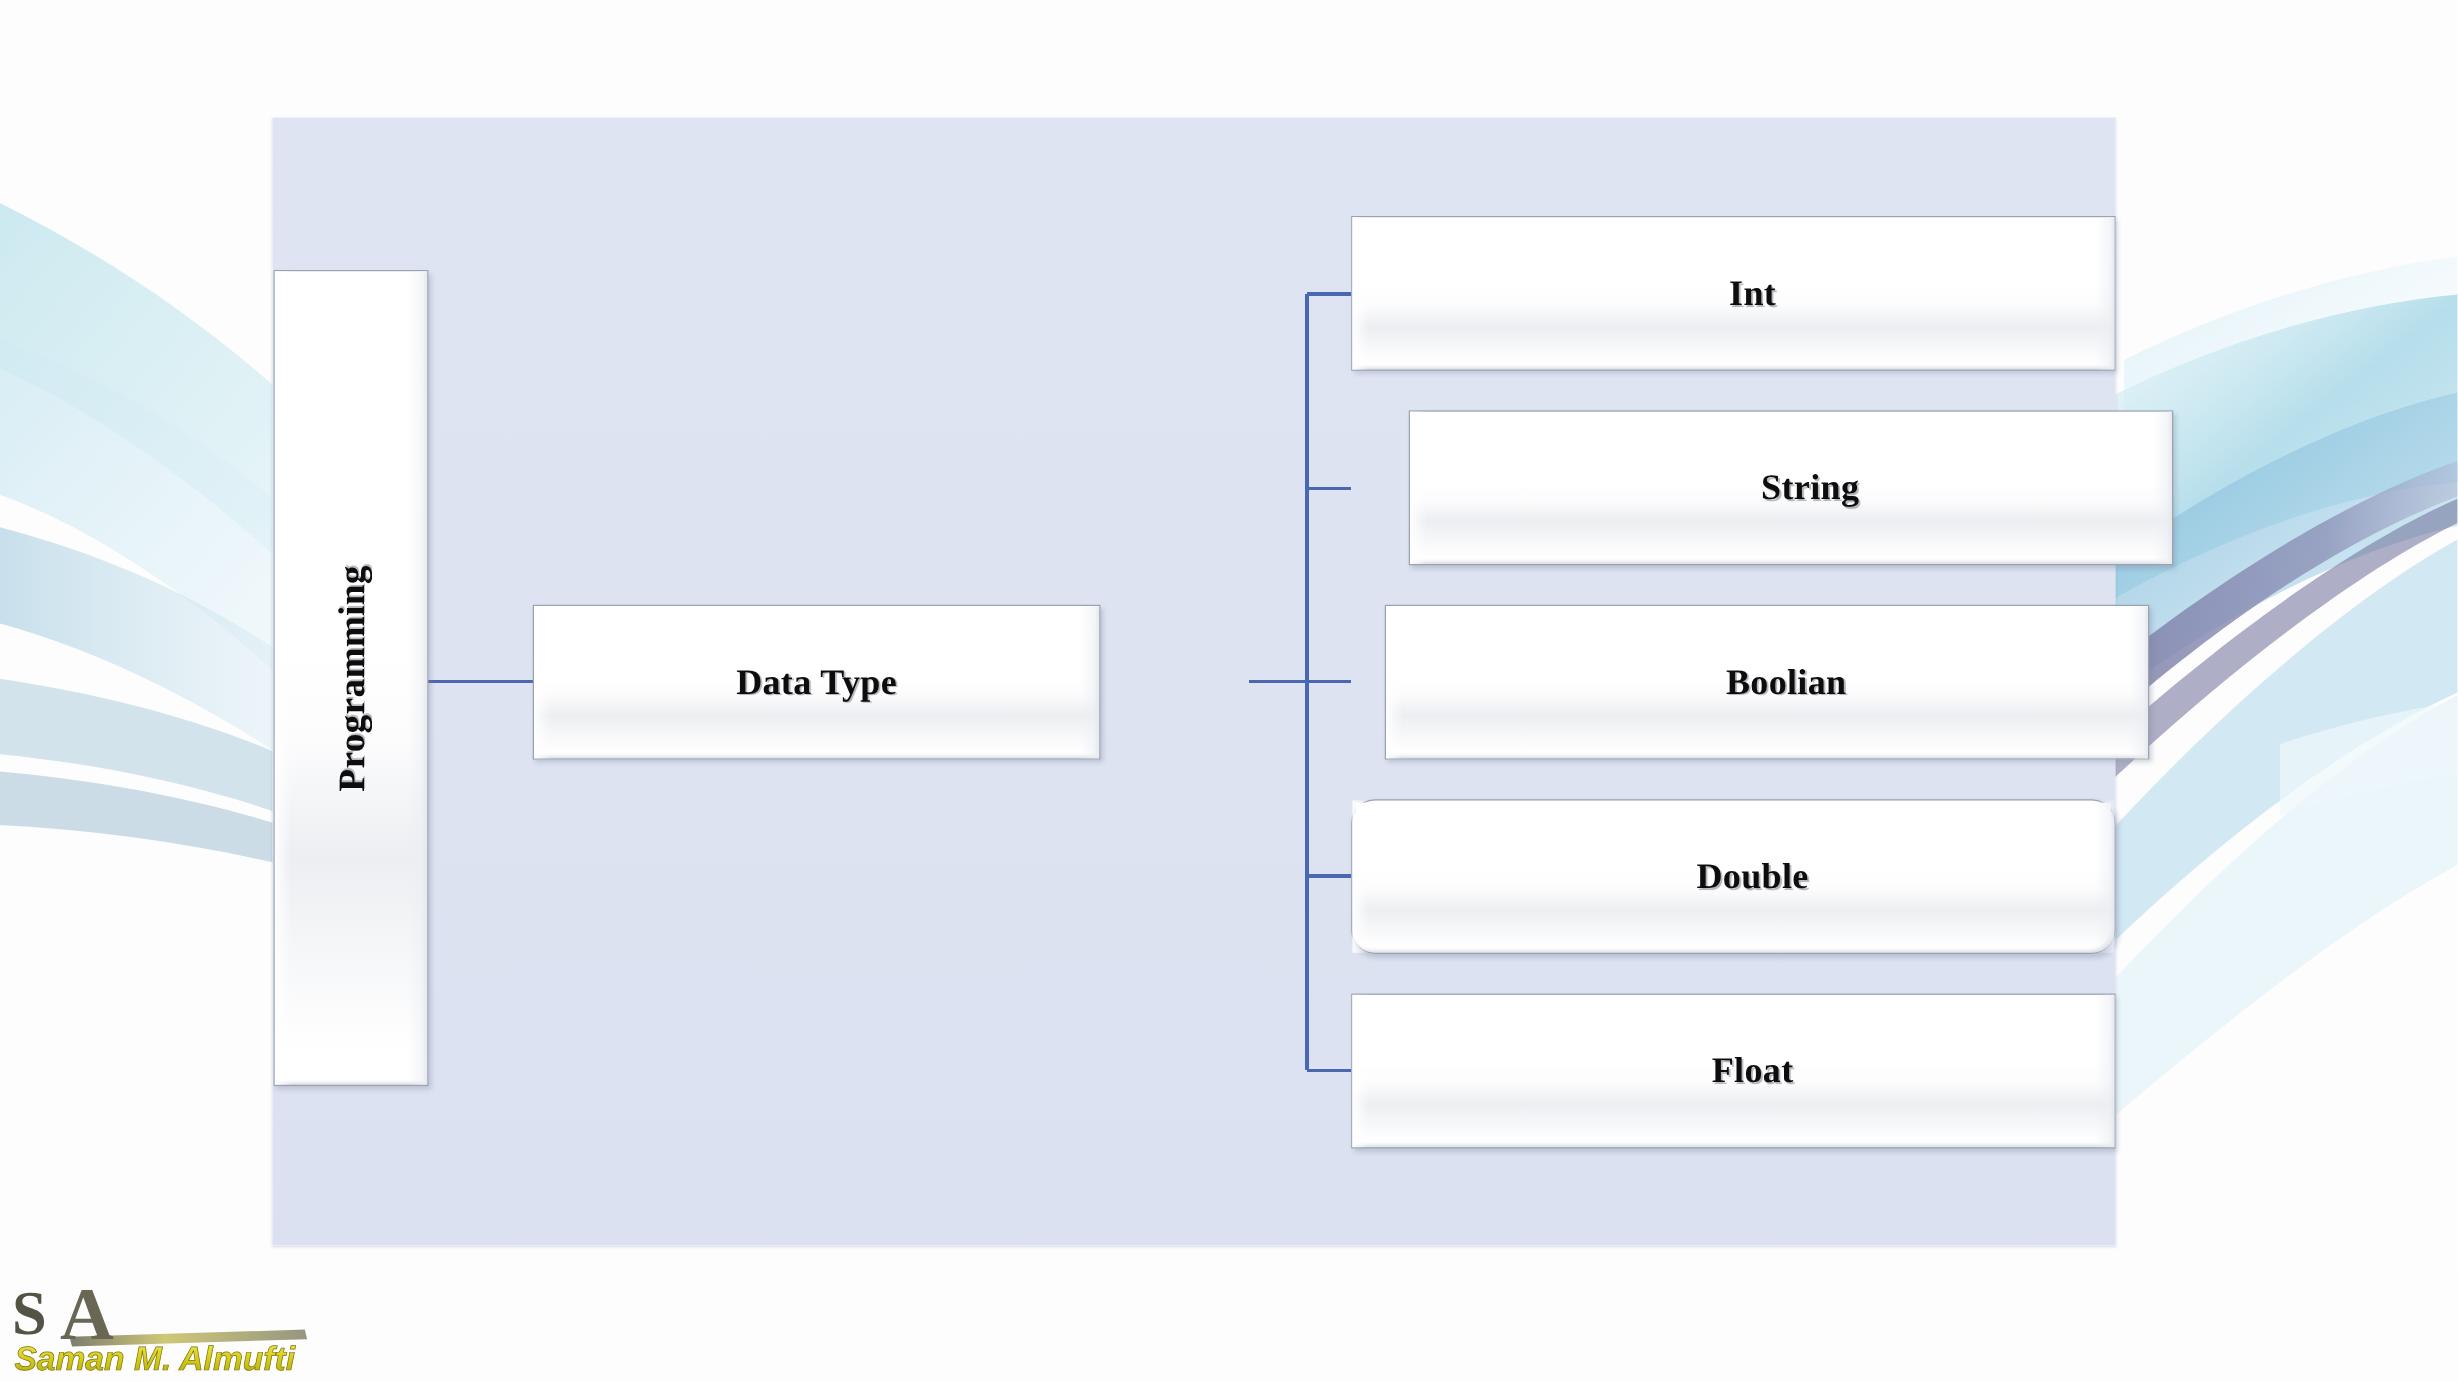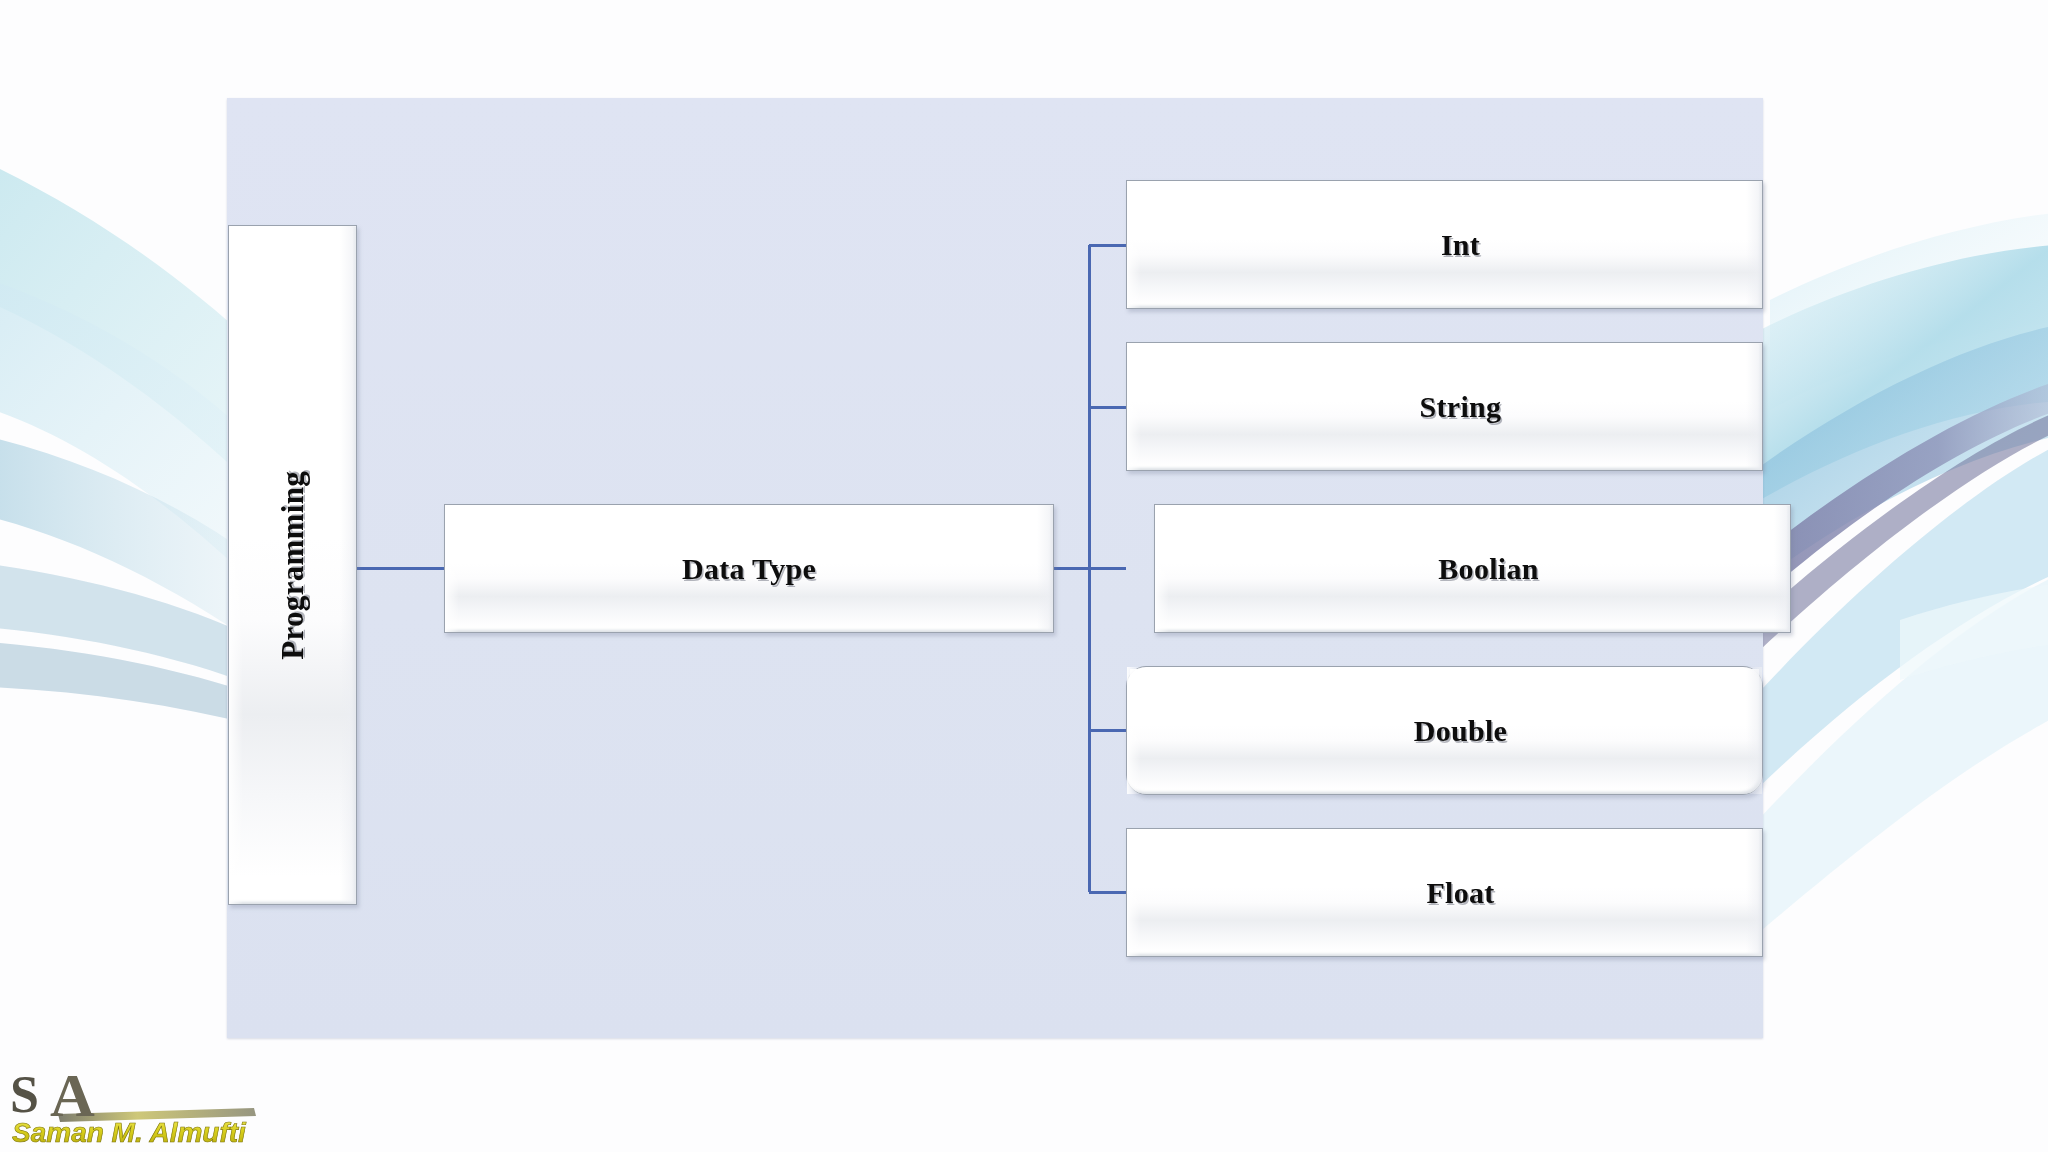--- a/index.html
+++ b/index.html
@@ -112,28 +112,28 @@
   #node-root .node-label {
     writing-mode: vertical-rl;
     transform: rotate(180deg);
     font-size: 31px;
   }
 
   
   #node-datatype {
     left: 444px;
     top: 504px;
-    width: 610px;
+    width: 473px;
     height: 129px;
   }
 
   
   .leaf { left: 1126px; width: 637px; height: 129px; padding-left: 32px; }
   #node-int     { top: 180px; }
-  #node-string  { top: 342px; }
+  #node-string  { top: 342px; margin-left: 48px; }
   #node-boolian { top: 504px; margin-left: 28px; }
   #node-double  { top: 666px; border-radius: 20px; }
   #node-float   { top: 828px; }
 
   
   #logo {
     position: absolute;
     left: 6px;
     top: 1064px;
     width: 262px;

